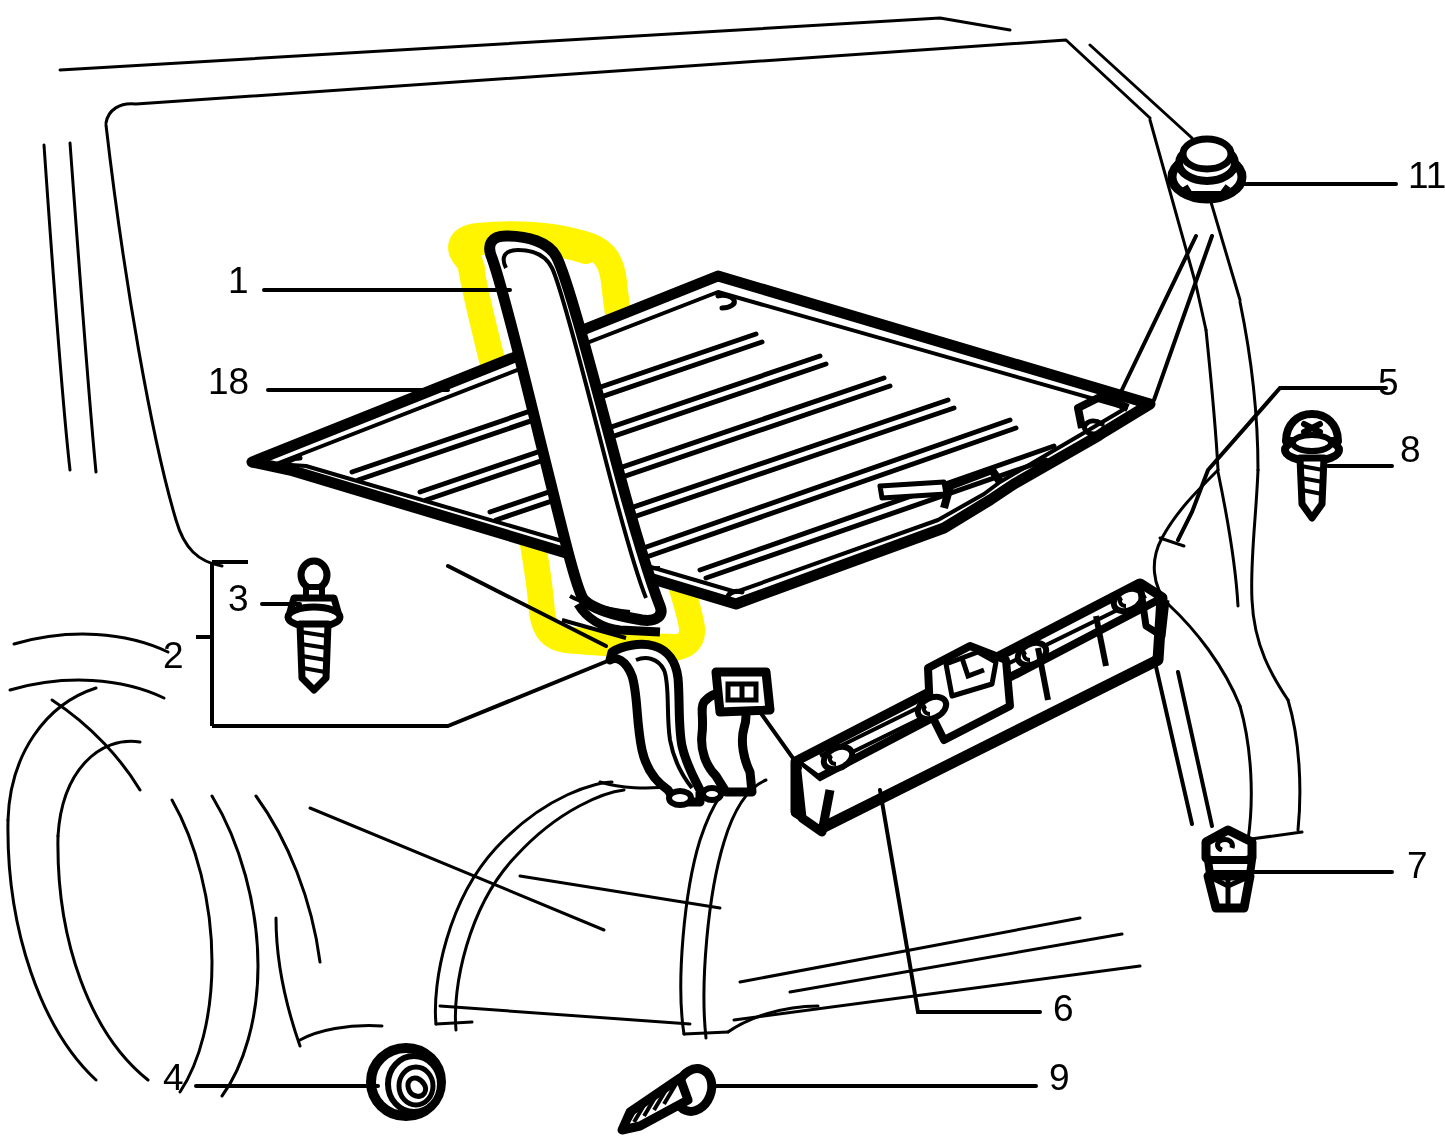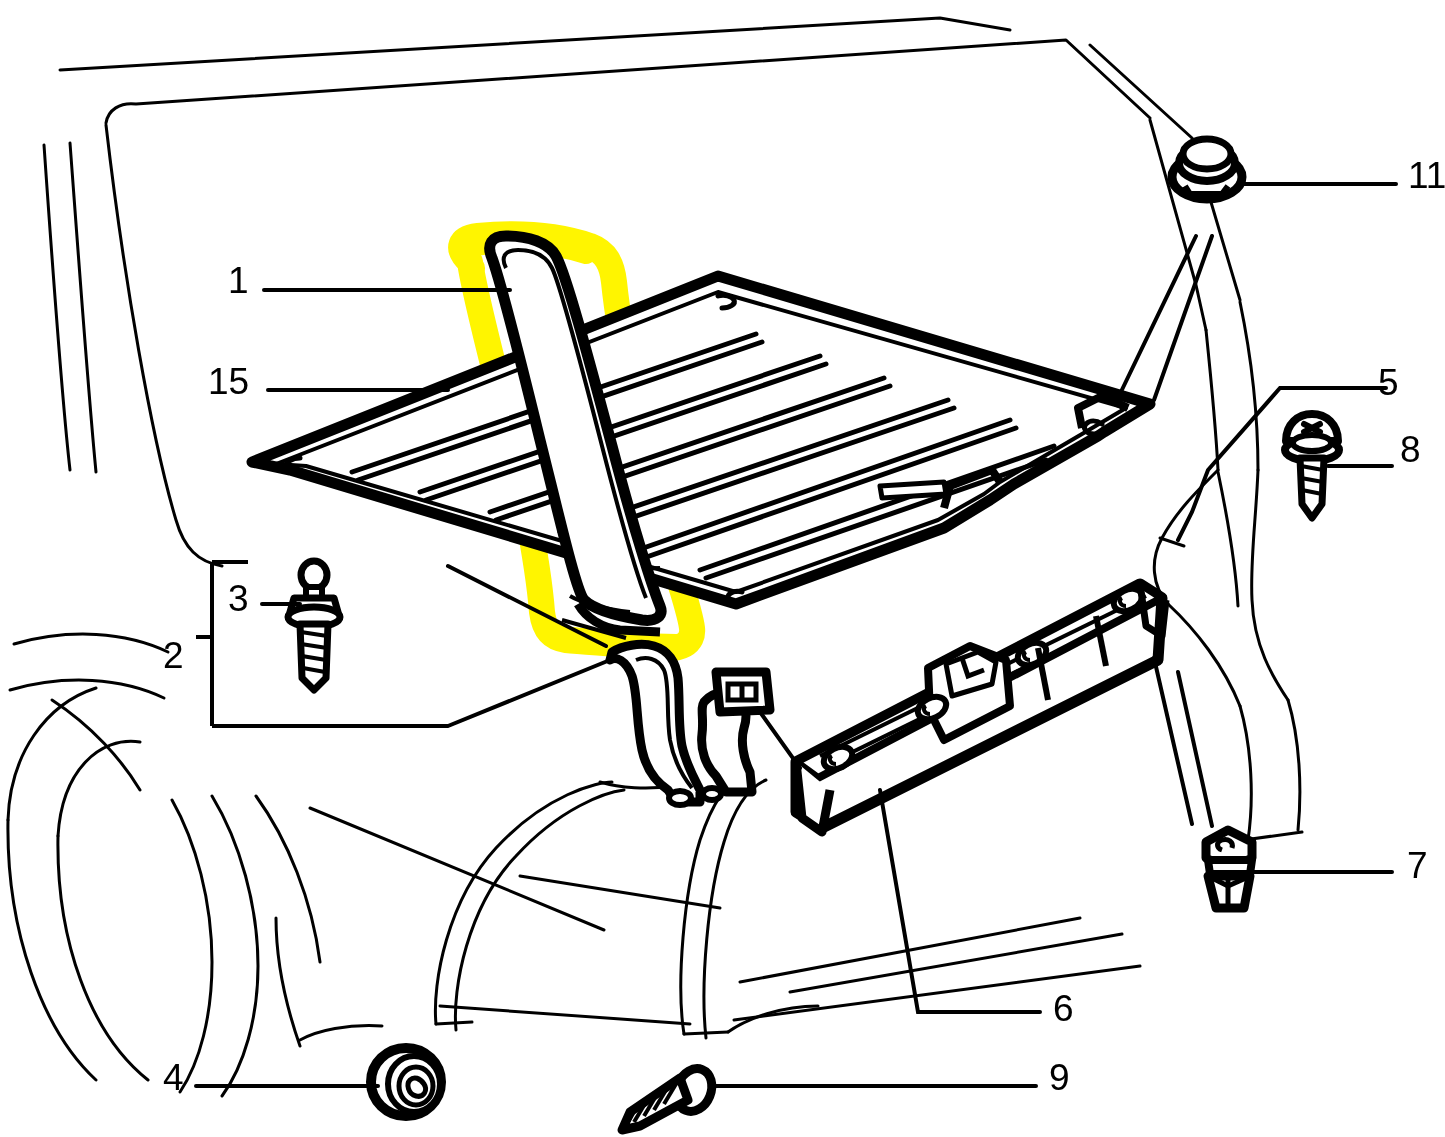--- a/index.html
+++ b/index.html
@@ -374,21 +374,21 @@
       <path d="M 1178 672 L 1212 826"></path>
 
       <path d="M 448 726 L 610 660"></path>
       <path d="M 448 566 L 606 646"></path>
       <path d="M 760 712 L 800 768"></path>
     </g>
 
   </svg>
 
   <div class="callout-label" style="left:228px; top:262px;">1</div>
-  <div class="callout-label" style="left:208px; top:363px;">15</div>
+  <div class="callout-label" style="left:208px; top:363px;">18</div>
   <div class="callout-label" style="left:1408px; top:157px;">11</div>
   <div class="callout-label" style="left:1378px; top:364px;">5</div>
   <div class="callout-label" style="left:1400px; top:431px;">8</div>
   <div class="callout-label" style="left:228px; top:580px;">3</div>
   <div class="callout-label" style="left:163px; top:637px;">2</div>
   <div class="callout-label" style="left:1407px; top:847px;">7</div>
   <div class="callout-label" style="left:1053px; top:990px;">6</div>
   <div class="callout-label" style="left:163px; top:1059px;">4</div>
   <div class="callout-label" style="left:1049px; top:1059px;">9</div>
 

